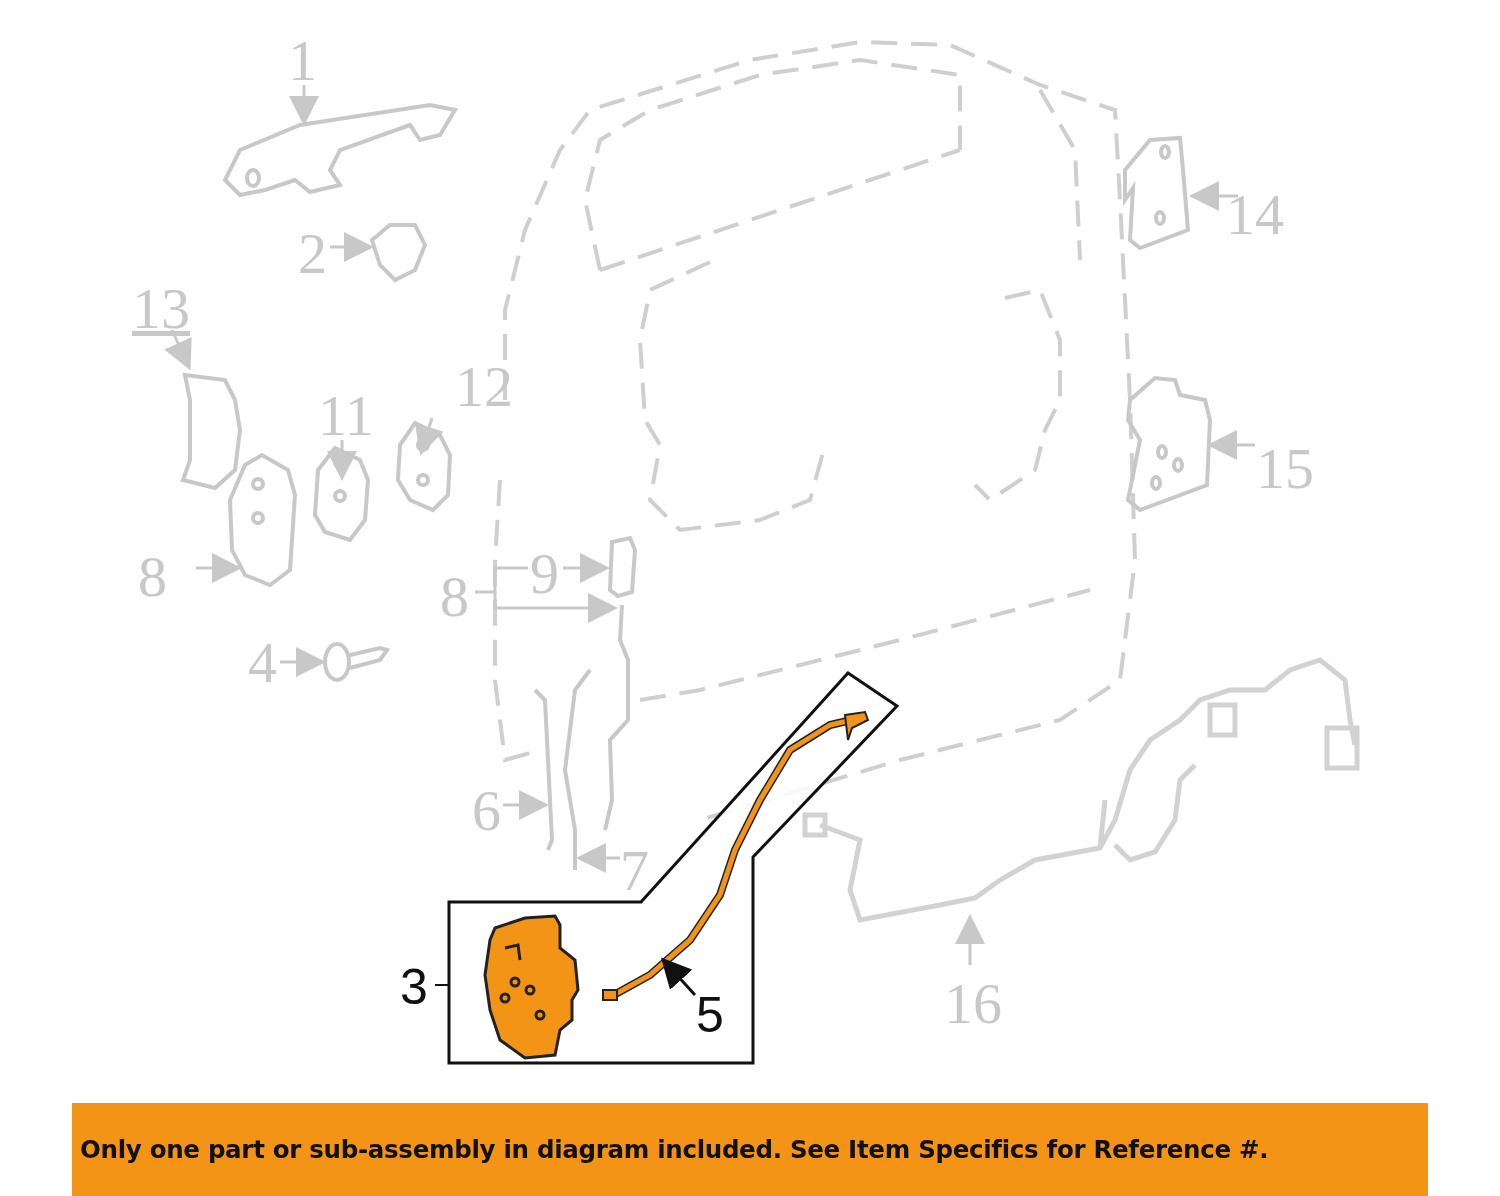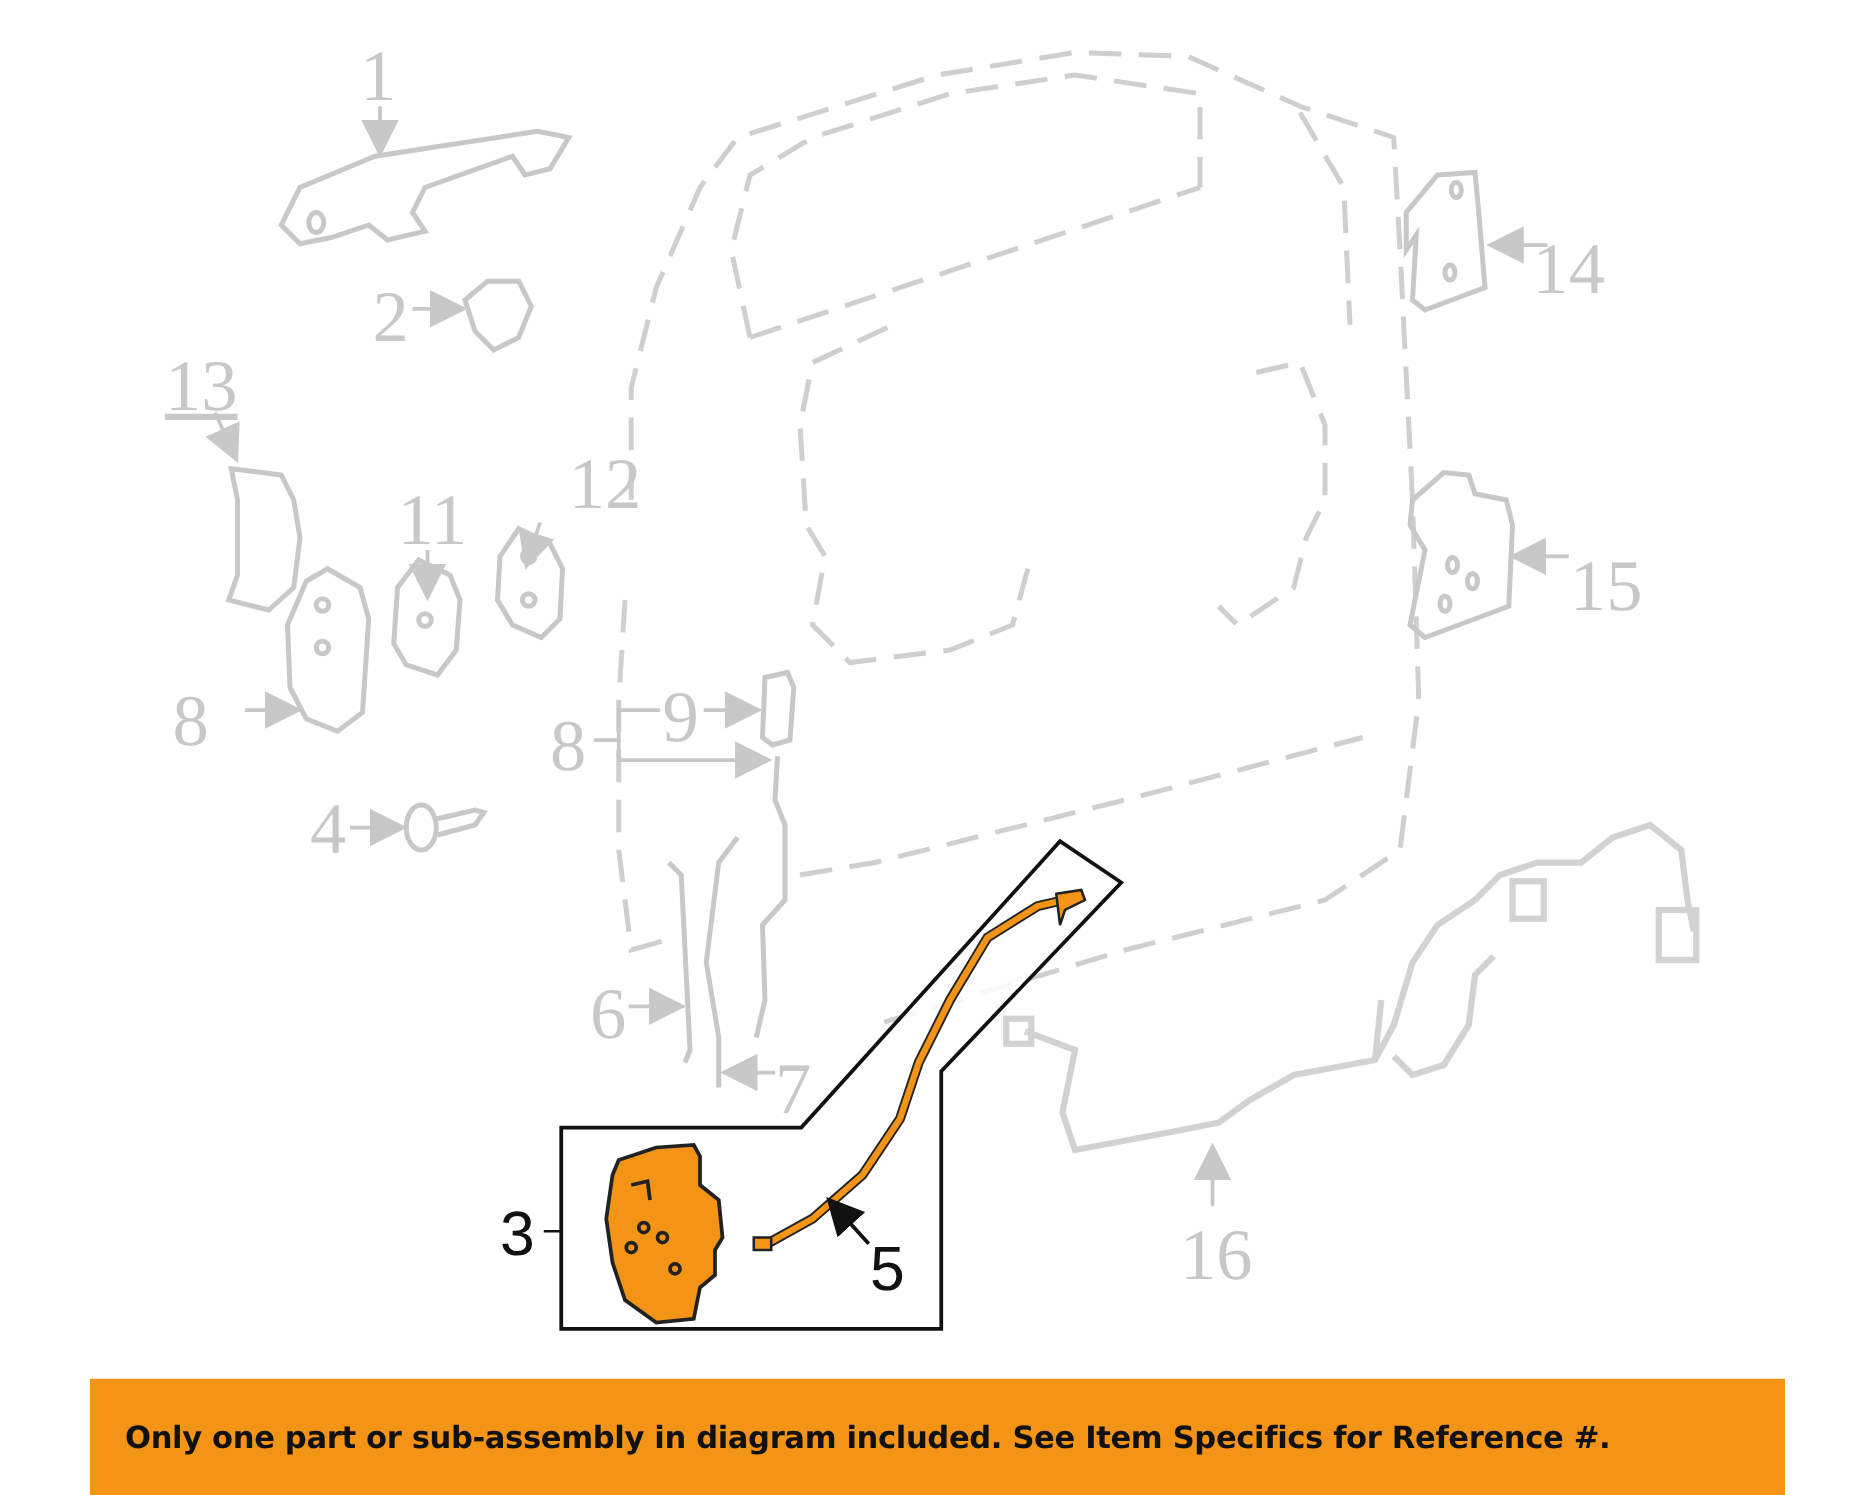--- a/index.html
+++ b/index.html
@@ -2,21 +2,21 @@
 <html><head>
 <meta charset="utf-8">
 <style>
   html, body { margin:0; padding:0; background:#ffffff; }
   body { width:1500px; height:1196px; position:relative; overflow:hidden; font-family:"Liberation Serif", serif; }
   #diagram { position:absolute; left:0; top:0; width:1500px; height:1196px; }
   .callout { position:absolute; font-family:"Liberation Serif", serif; color:#c8c8c8; font-size:58px; line-height:1; }
   .callout.hl { font-family:"Liberation Sans", sans-serif; color:#111; font-size:50px; }
   #banner { position:absolute; left:72px; top:1103px; width:1356px; height:93px; background:#f39416;
             font-family:"DejaVu Sans", sans-serif; font-weight:bold; color:#111; font-size:24.5px;
-            display:flex; flex-direction:column; justify-content:center; padding-left:28px; box-sizing:border-box; letter-spacing:-0.3px; }
+            display:flex; flex-direction:column; justify-content:center; padding-left:8px; box-sizing:border-box; letter-spacing:-0.3px; }
   #banner div { line-height:38px; white-space:nowrap; }
 </style>
 </head>
 <body>
 
 <svg id="diagram" viewBox="0 0 1500 1196" xmlns="http://www.w3.org/2000/svg">
   <defs>
     <marker id="ah" markerWidth="10" markerHeight="10" refX="8" refY="5" orient="auto">
       <path d="M0,0 L10,5 L0,10 z" fill="#c8c8c8"></path>
     </marker>

